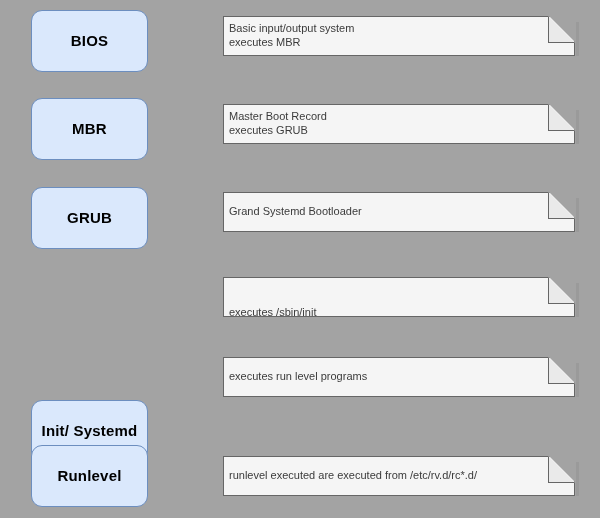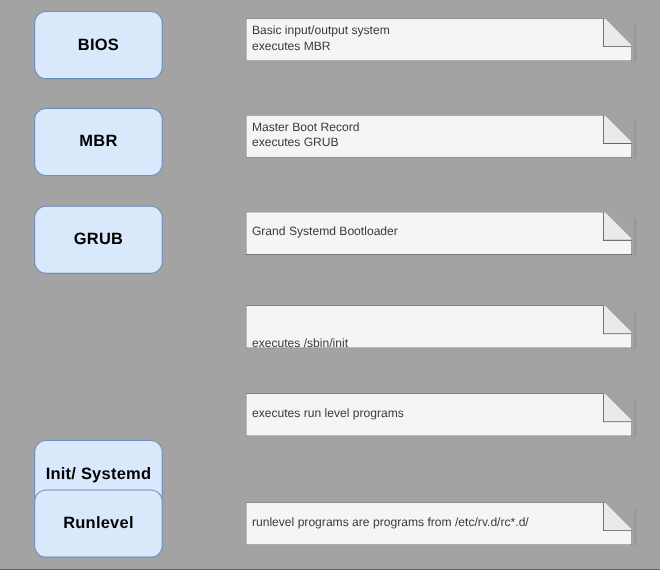--- a/index.html
+++ b/index.html
@@ -144,16 +144,16 @@
     <div class="note-text" style="top:12px;">executes run level programs</div>
   </div>
 
   <div class="stage-box" style="top:445px;border-radius:11px;">
     <span class="stage-label">Runlevel</span>
   </div>
   <div class="note-wrap" style="top:456px;">
     <div class="note-shadow"></div>
     <div class="note-body"></div>
     <div class="note-fold"></div>
-    <div class="note-text" style="top:12px;">runlevel programs are programs from /etc/rv.d/rc*.d/</div>
+    <div class="note-text" style="top:12px;">runlevel executed are executed from /etc/rv.d/rc*.d/</div>
   </div>
 
 </div>
 
 </body></html>

